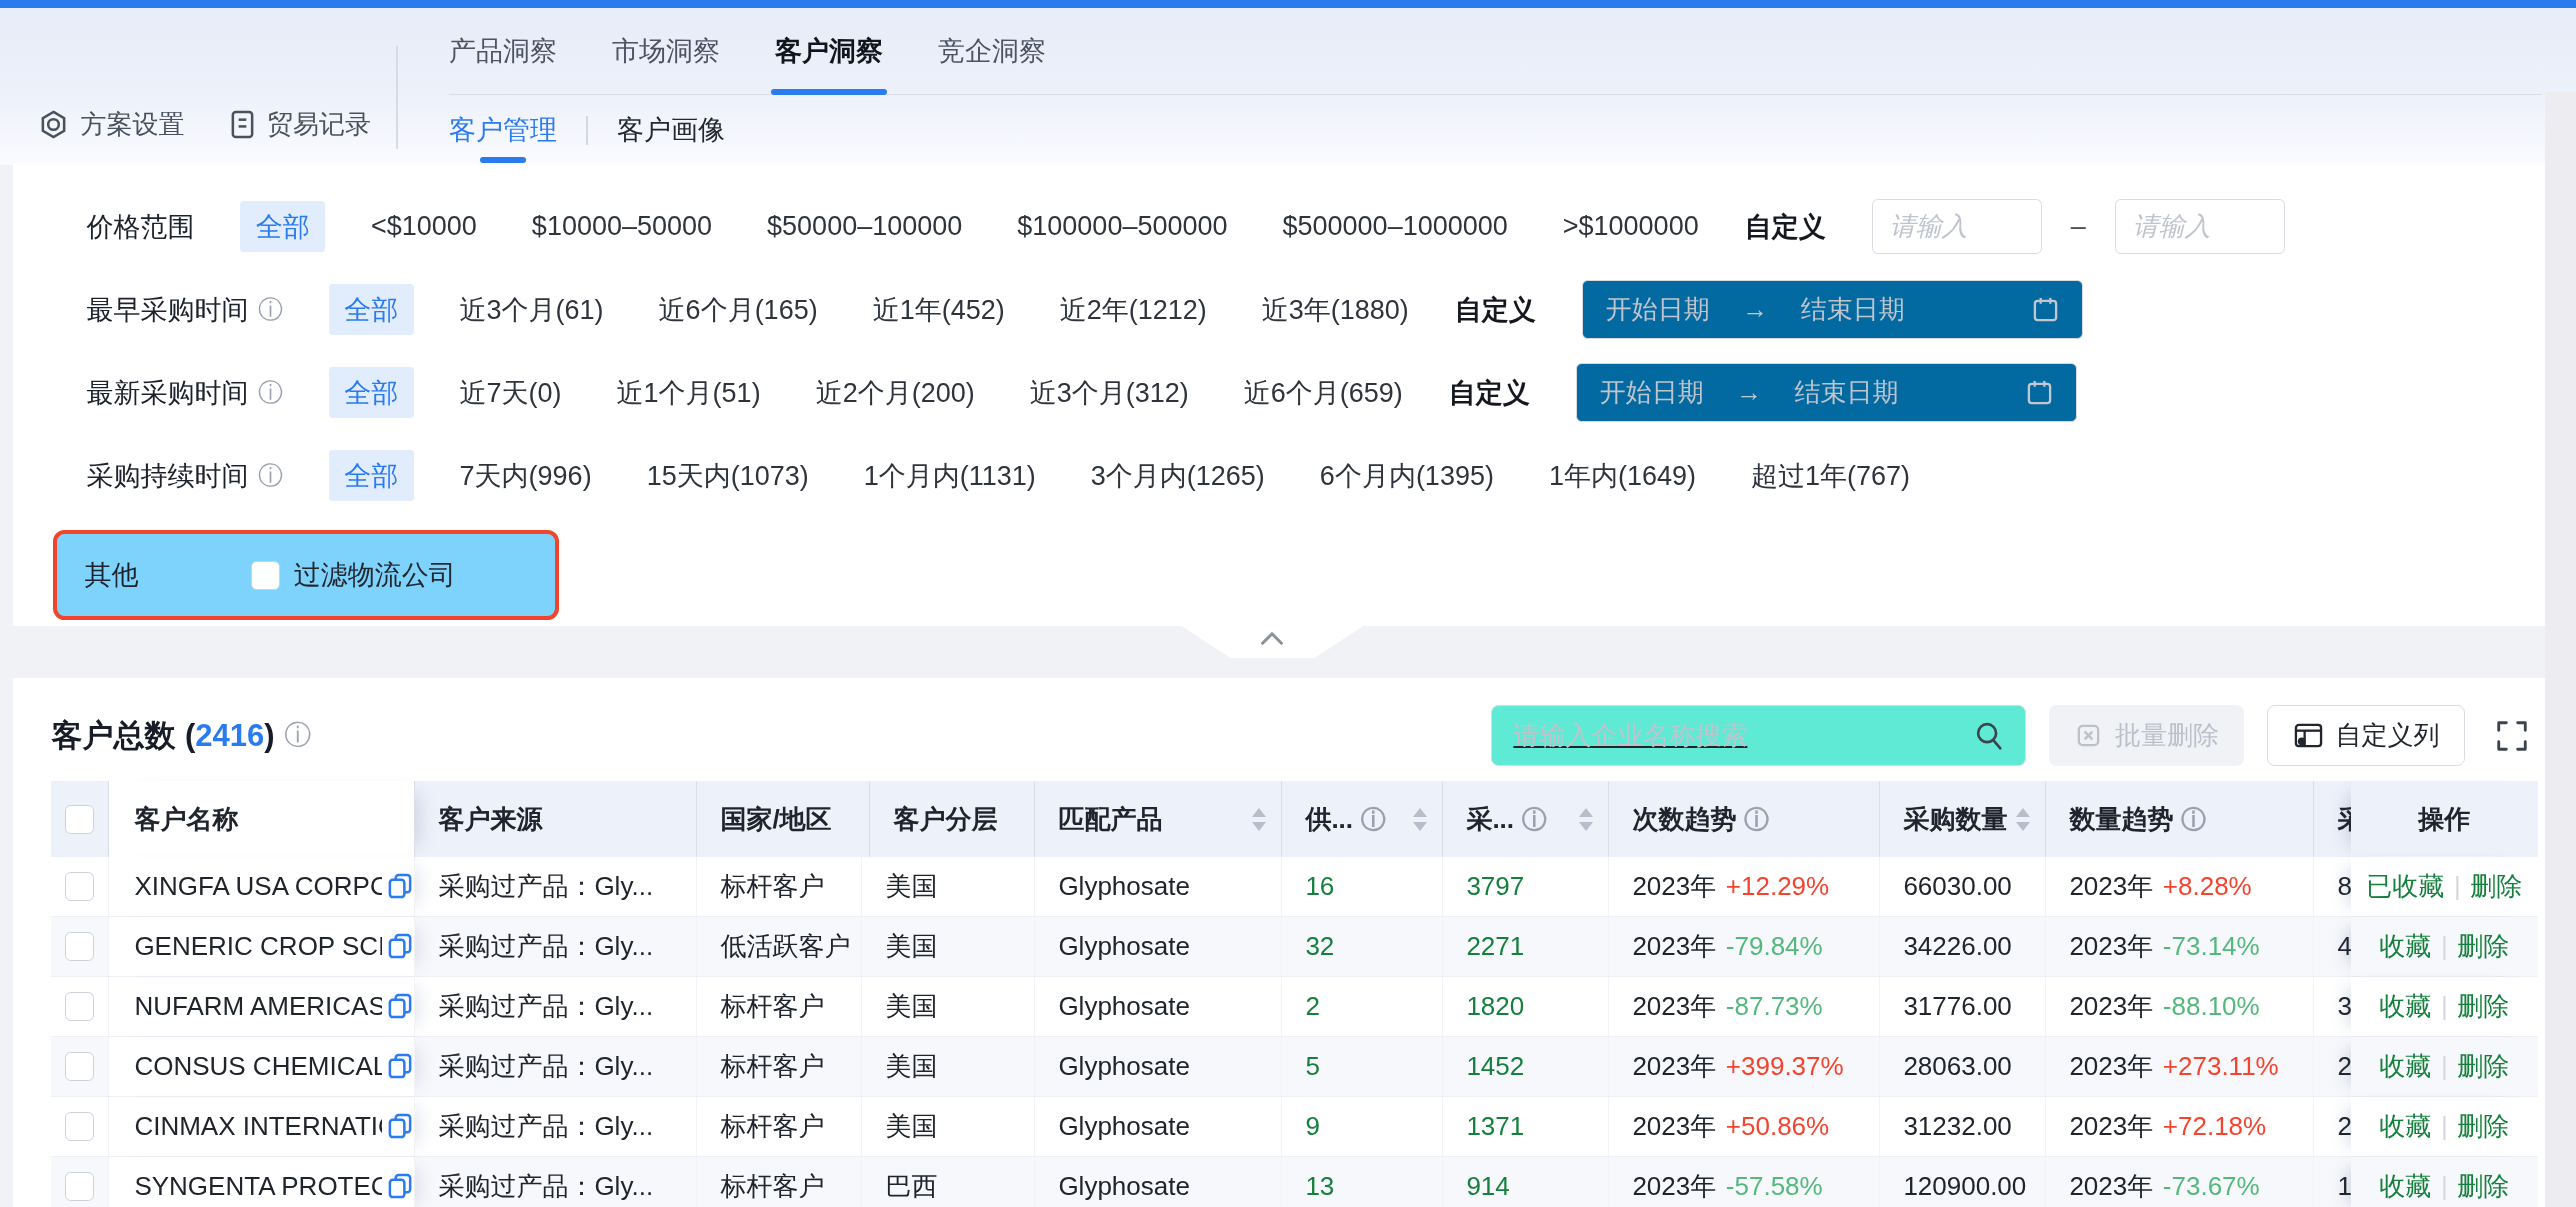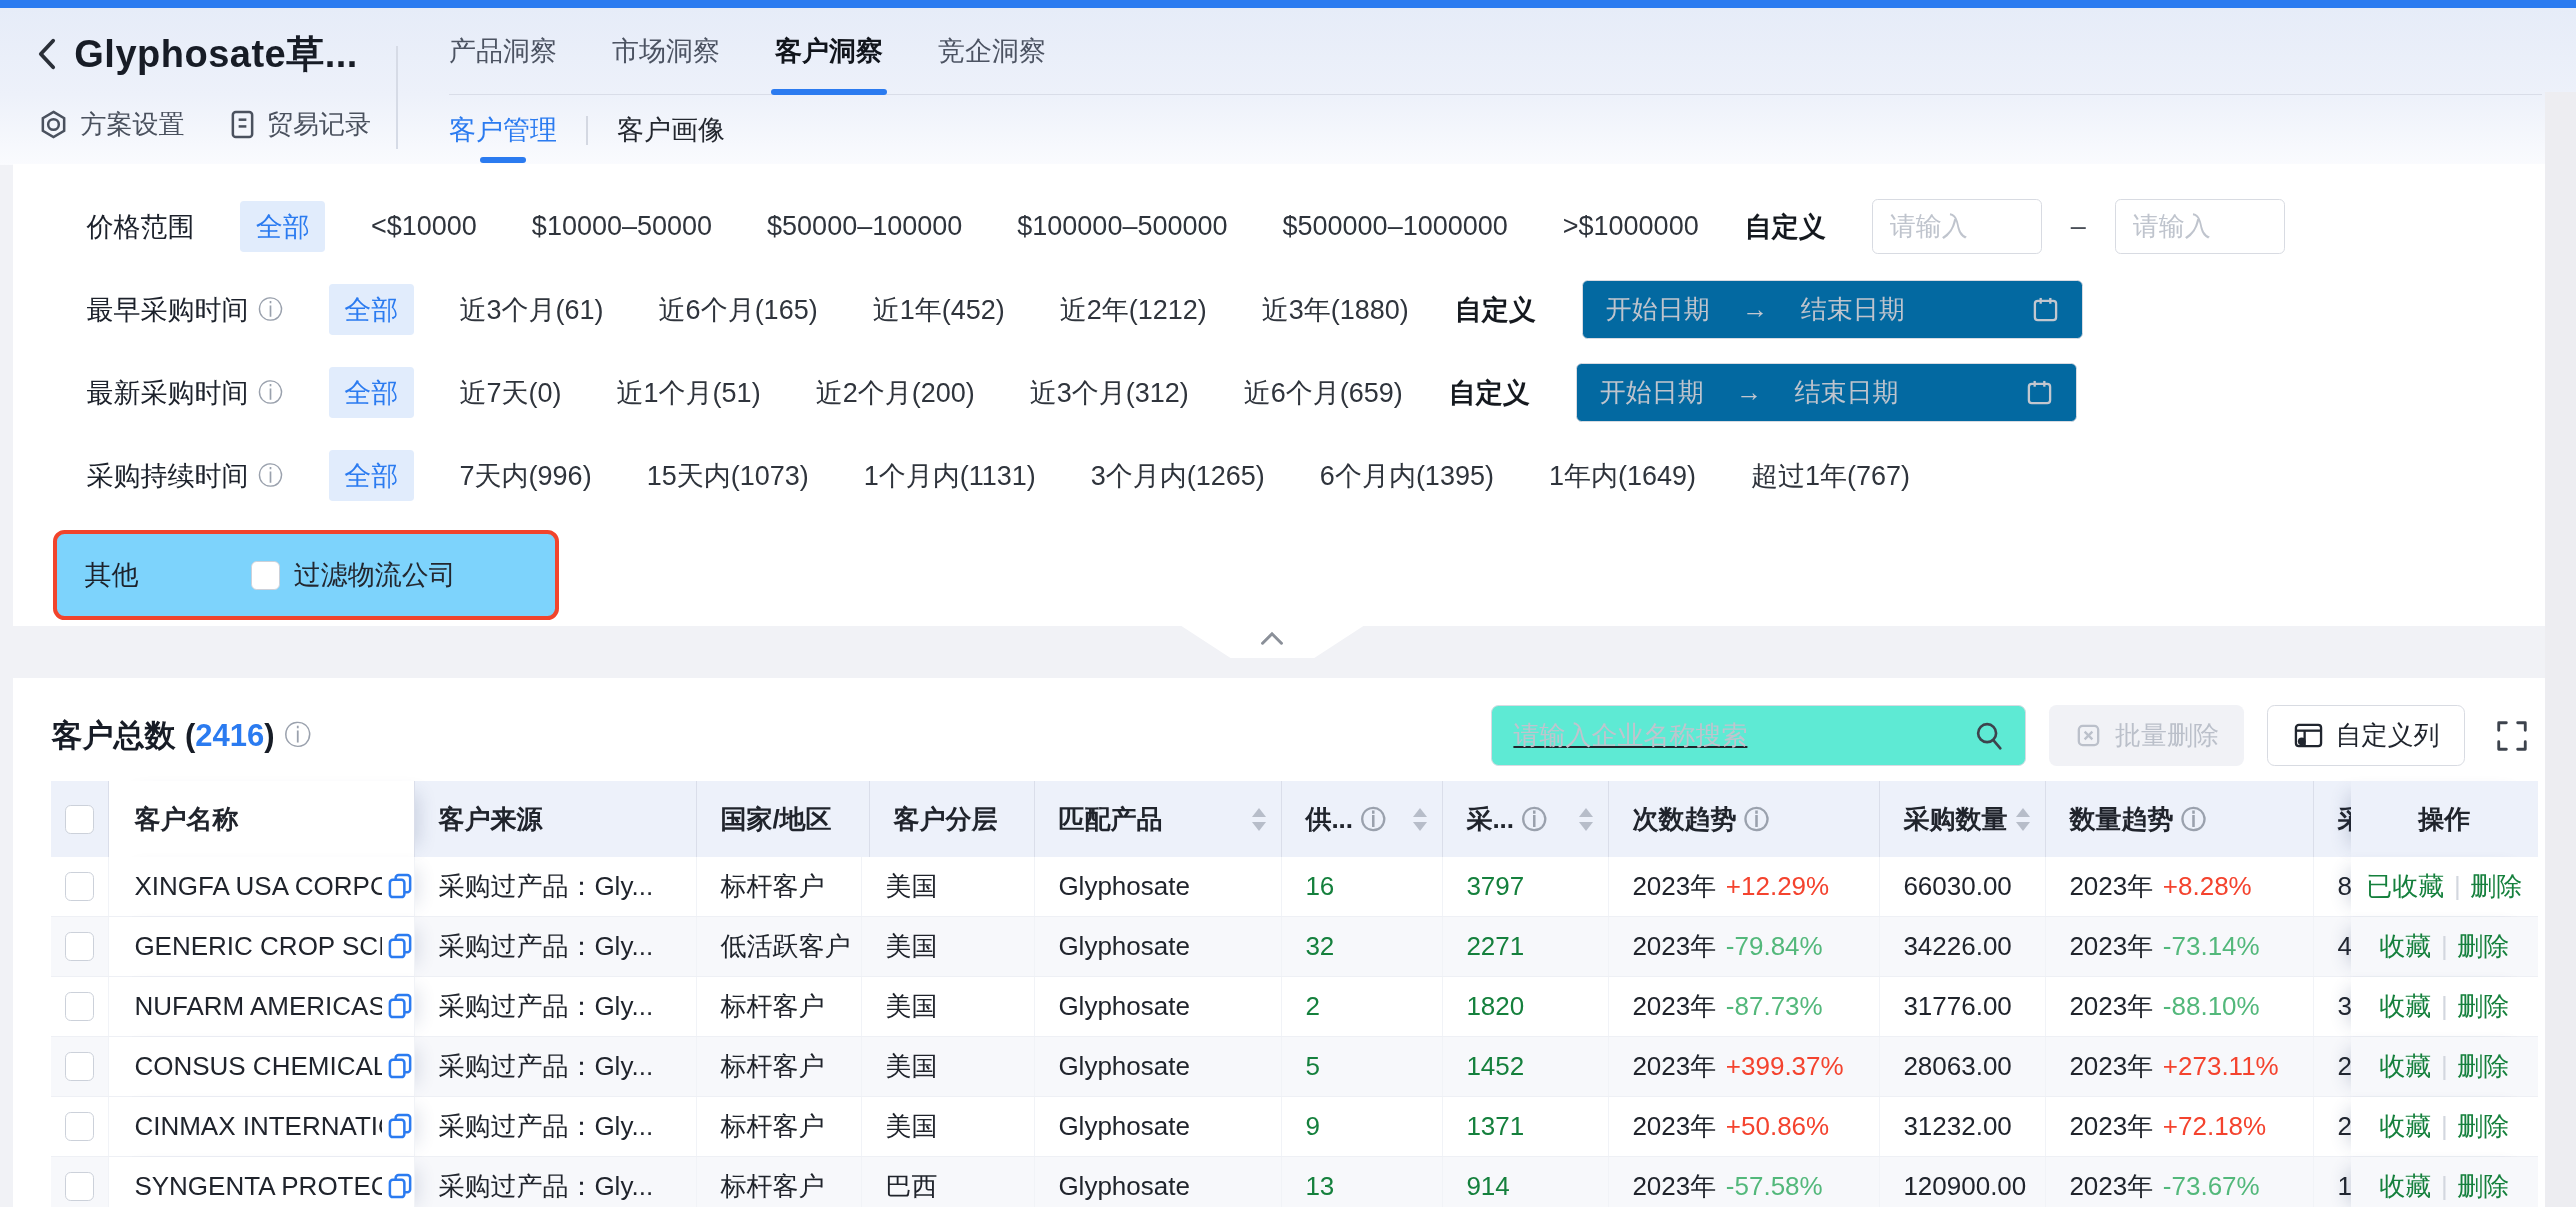--- a/index.html
+++ b/index.html
@@ -32,21 +32,21 @@
   
   .filter-panel{position:absolute;left:13.4px;top:164px;width:2532px;height:462px;background:#fff;padding-top:21px;box-sizing:border-box;}
   .frow{display:flex;align-items:center;height:83px;padding-left:73px;gap:46px;white-space:nowrap;}
   .flabel{font-size:27px;color:#1c212b;display:flex;align-items:center;gap:9.6px;}
   .info-ic{font-size:25px;color:#9aa1ad;font-style:normal;line-height:1;}
   .chip{font-size:27px;color:#2b7bf0;background:#e1ecfc;padding:7.6px 15.3px;border-radius:3.8px;}
   .opts{display:flex;gap:55px;}
   .opt{font-size:27px;color:#2f343c;}
   .custom{font-size:27px;color:#15191f;font-weight:600;}
   .mini{width:170px;height:55px;border:1.9px solid #d8dbe2;border-radius:5.7px;padding:0 17px;font-size:26px;
-    color:#3a3f48;background:#fff;box-sizing:border-box;outline:none;}
+    color:#3a3f48;background:#fff;box-sizing:border-box;outline:none;font-style:italic;}
   .mini::placeholder{color:#bfc4cd;}
   .dash{font-size:27px;color:#4a4f58;margin:0 -17px;}
   .date-range{width:501px;height:59px;border:1.9px solid #d8dbe2;border-radius:5.7px;background:#0369a1;
     display:flex;align-items:center;padding:0 23px;box-sizing:border-box;font-size:26px;color:#bfc4cd;gap:13.4px;}
   .date-range .arrow{color:#c3c7cf;margin:0 19px;}
   .date-range .dr-sp{flex:1;}
   .other-row{margin:13.4px 0 0 40px;width:506px;height:90px;border:4.8px solid #f1442c;border-radius:11.5px;
     display:flex;align-items:center;padding-left:27px;box-sizing:border-box;background:#7dd3fc;}
   .other-label{font-size:27px;color:#1c212b;}
   .cb{width:29px;height:29px;border:1.9px solid #ccd1da;border-radius:5.7px;background:#fff;box-sizing:border-box;flex:none;}
@@ -107,28 +107,20 @@
   .caret .d{border-top:9.6px solid #b7bdc9;}
   .hcell .info-ic{margin-left:7.6px;}
   svg{display:block;}
 </style>
 </head>
 <body>
 
 <div class="topbar"></div>
 
 <div class="header">
-  <div class="title-wrap">
-    <span>
-      <svg width="25" height="38" viewBox="0 0 26 40">
-          <polyline points="20,6 7,20 20,34" fill="none" stroke="#2a2f38" stroke-width="4" stroke-linecap="round" stroke-linejoin="round"></polyline>
-        </svg>
-    </span>
-    <span class="page-title">Glyphosate草...</span>
-  </div>
   <div class="header-actions">
     <span class="h-action">
       <span>
         <svg width="31" height="31" viewBox="0 0 32 32">
             <polygon points="16,3 27,9.5 27,22.5 16,29 5,22.5 5,9.5" fill="none" stroke="#4a515e" stroke-width="2.6"></polygon>
             <circle cx="16" cy="16" r="5.5" fill="none" stroke="#4a515e" stroke-width="2.6"></circle>
           </svg>
       </span>
       <span>方案设置</span>
     </span>

